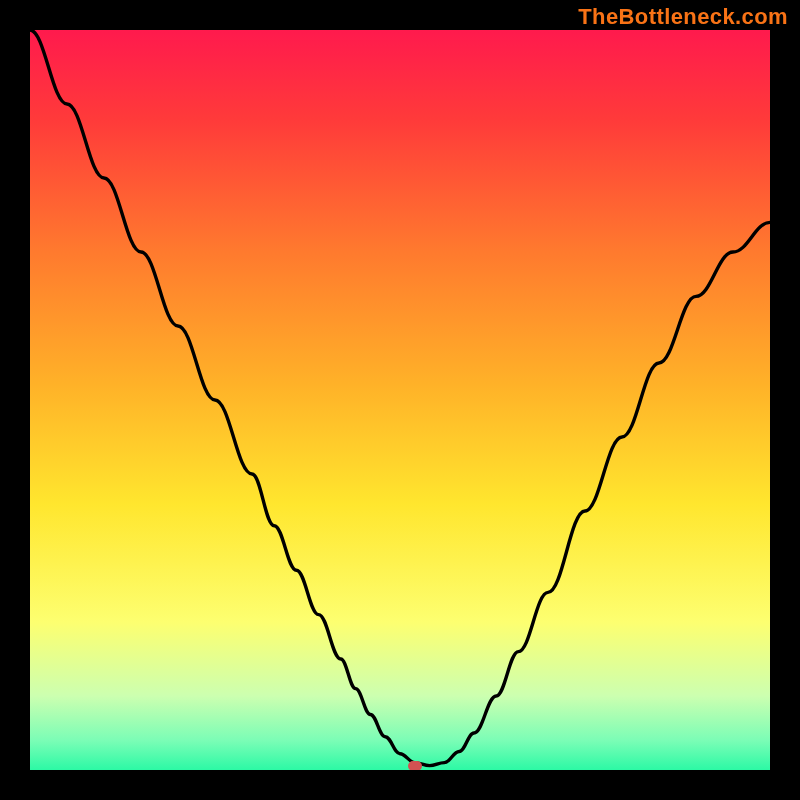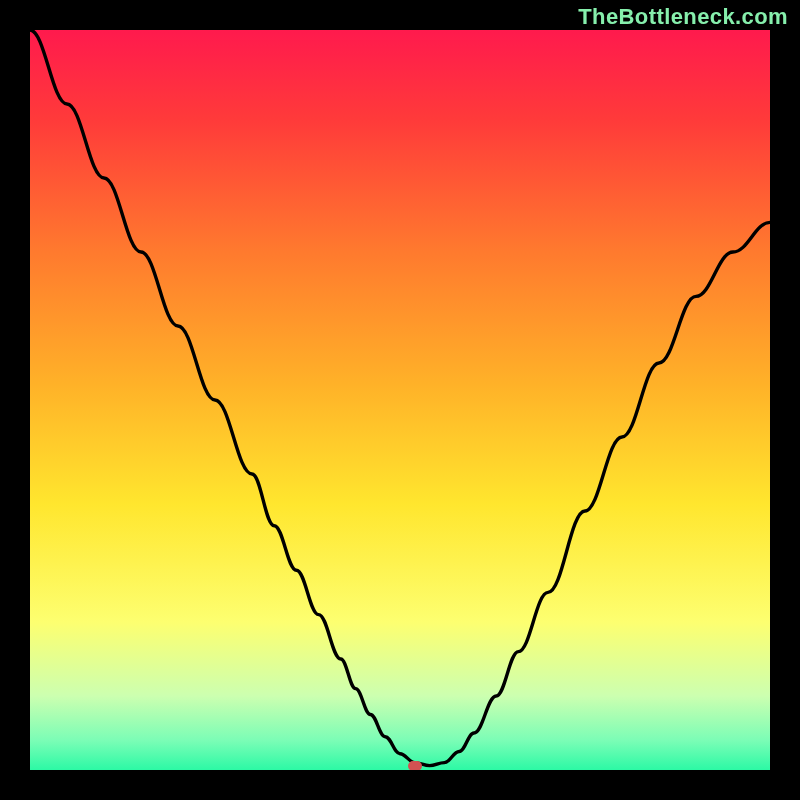--- a/index.html
+++ b/index.html
@@ -13,21 +13,21 @@
   }
   #outer {
     position: relative;
     width: 800px;
     height: 800px;
   }
   #watermark {
     position: absolute;
     top: 4px;
     right: 12px;
-    color: #86efac;
+    color: #f97316;
     font-size: 22px;
     font-weight: bold;
     letter-spacing: 0.4px;
     z-index: 5;
   }
   #plot-area {
     position: absolute;
     left: 30px;
     top: 30px;
     width: 740px;

